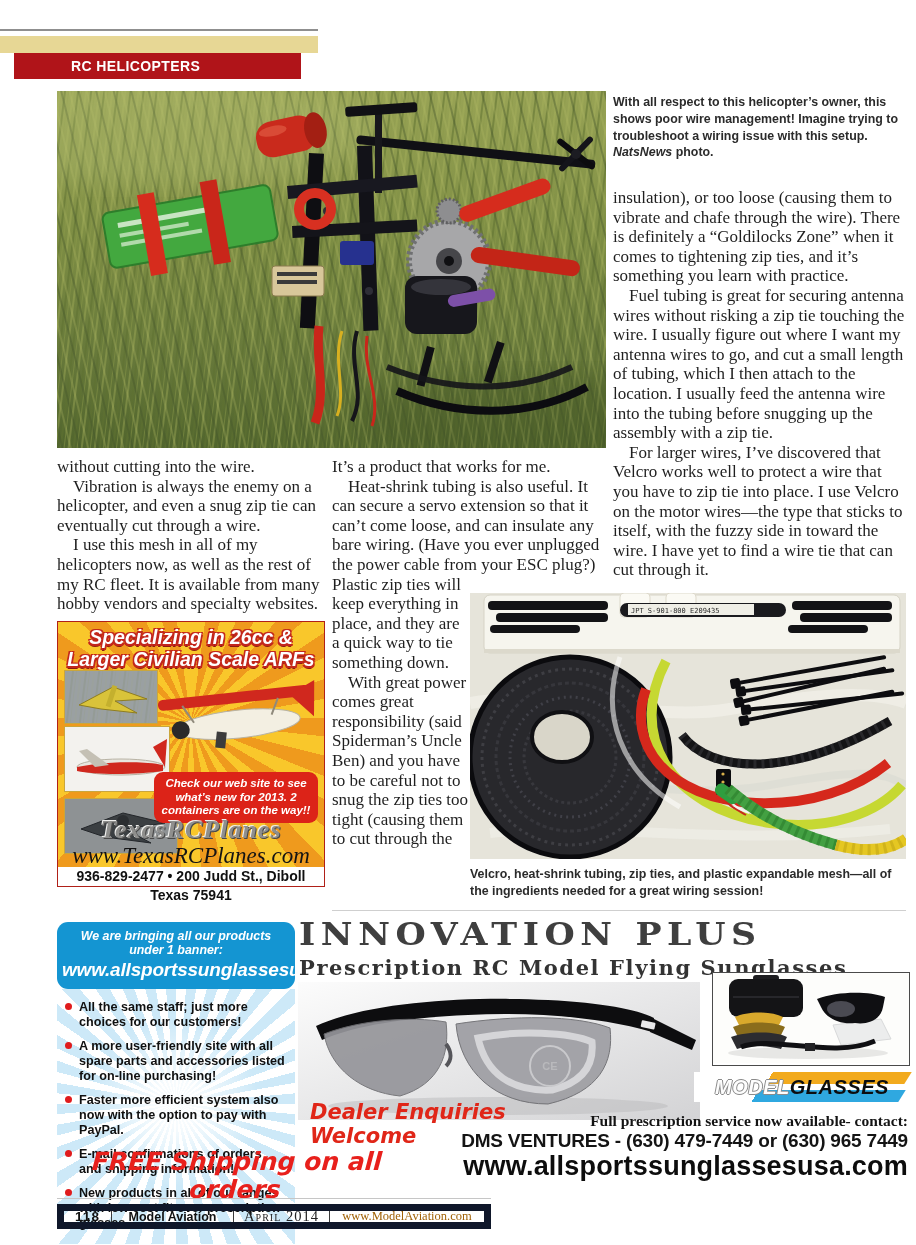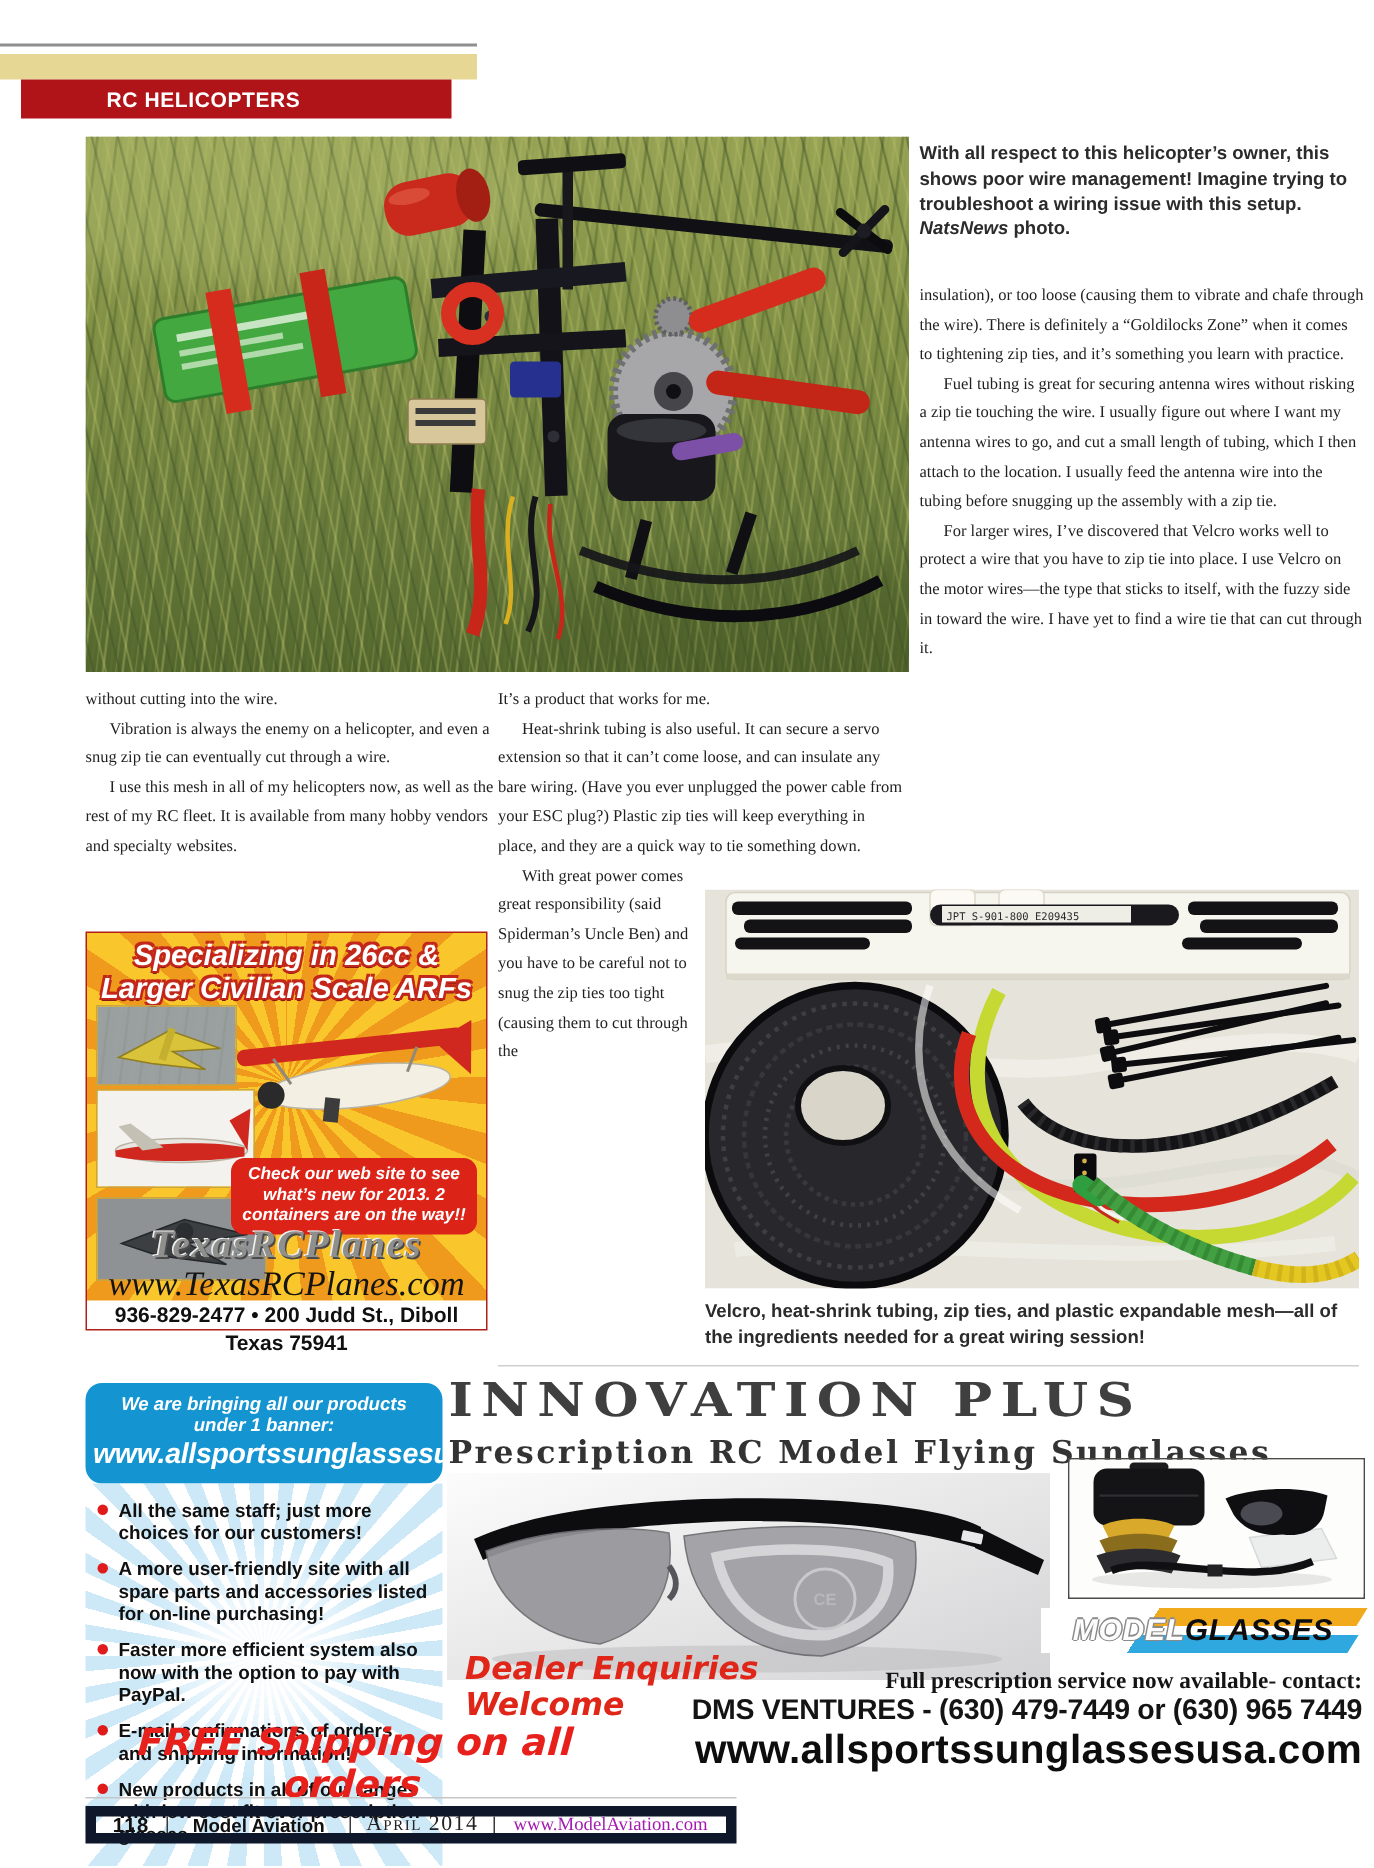--- a/index.html
+++ b/index.html
@@ -6,21 +6,21 @@
   #page{position:relative;width:916px;height:1245px;background:#fff;overflow:hidden;font-family:"Liberation Serif",serif;}
   .abs{position:absolute;}
 
   
   .rule-top{left:0;top:29px;width:318px;height:2px;background:#8f8f8f;}
   .bar-cream{left:0;top:36px;width:318px;height:17px;background:#e7d795;}
   .bar-red{left:0;top:53px;width:287px;height:26px;background:#b01419;color:#fff;
     font:bold 14px/26px "Liberation Sans",sans-serif;letter-spacing:.4px;padding-left:57px;box-sizing:border-box;margin-left:14px;}
 
   
-  .serif-col{font-size:11px;line-height:19.6px;color:#1f1f1f;}
+  .serif-col{font-size:17px;line-height:19.6px;color:#1f1f1f;}
   .serif-col p{margin:0;}
   .serif-col p.ind{text-indent:16px;}
   .caption{font-family:"Liberation Sans",sans-serif;font-size:12.4px;line-height:16.8px;font-weight:600;color:#2b2b2b;}
   .caption i{font-style:italic;}
   .caption-heli{left:613px;top:94px;width:296px;}
   .col-right{left:613px;top:188px;width:296px;}
   .col-left{left:57px;top:457px;width:272px;}
   .col-mid{left:332px;top:457px;width:273px;}
   .float-a{float:right;width:1px;height:118px;}
   .float-b{float:right;clear:right;width:135px;height:335px;}
@@ -87,21 +87,21 @@
     font:bold 27px/30px "Liberation Sans",sans-serif;color:#0d0d0d;letter-spacing:.2px;}
 
   
   .rule-footer{left:57px;top:1198px;width:434px;height:1px;background:#c6c6c6;}
   .footer-box{left:57px;top:1204px;width:434px;height:25px;border:7px solid #0f172a;display:flex;box-sizing:border-box;}
   .fc{border-right:1px solid #3a3a3a;display:flex;align-items:center;justify-content:center;height:100%;box-sizing:border-box;}
   .fc:last-child{border-right:none;}
   .fc-num{width:48px;font:bold 13.5px "Liberation Sans",sans-serif;letter-spacing:1px;color:#111;}
   .fc-mag{width:122px;font:bold 12.5px "Liberation Sans",sans-serif;color:#111;}
   .fc-issue{width:96px;font:14.5px "Liberation Serif",serif;font-variant:small-caps;letter-spacing:1px;color:#222;}
-  .fc-url{flex:1;font:12.5px "Liberation Serif",serif;color:#a21caf;}
+  .fc-url{flex:1;font:12.5px "Liberation Serif",serif;color:#a16207;}
 </style>
 </head>
 <body>
 
 <div id="page">
 
   <div class="abs rule-top"></div>
   <div class="abs bar-cream"></div>
   <div class="abs bar-red">
     <span>RC HELICOPTERS</span>

